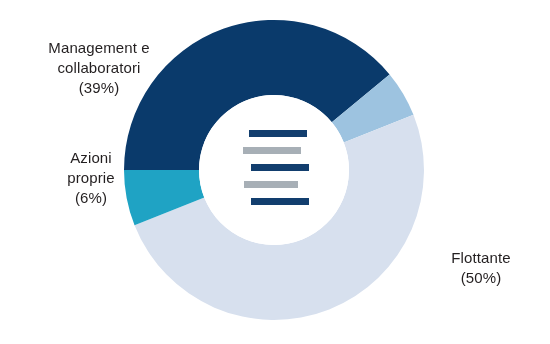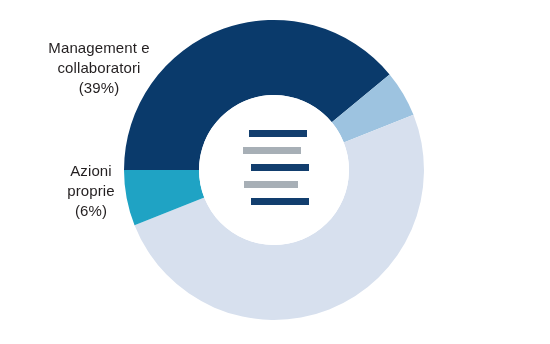--- a/index.html
+++ b/index.html
@@ -42,21 +42,21 @@
     text-align: center;
   }
   #label-management {
     left: 14px;
     top: 38px;
     width: 170px;
     text-align: center;
   }
   #label-azioni {
     left: 36px;
-    top: 161px;
+    top: 148px;
     width: 110px;
   }
   #label-fenera {
     left: 418px;
     top: 38px;
     width: 122px;
     text-align: center;
   }
   #label-flottante {
     left: 418px;
@@ -89,14 +89,16 @@
 
   <div class="chart-label label-left" id="label-management">Management e
 collaboratori
 (39%)</div>
 
   <div class="chart-label label-left" id="label-azioni">Azioni
 proprie
 (6%)</div>
 
 
+  <div class="chart-label label-right" id="label-flottante">Flottante
+(50%)</div>
 
 </div>
 
 </body></html>

